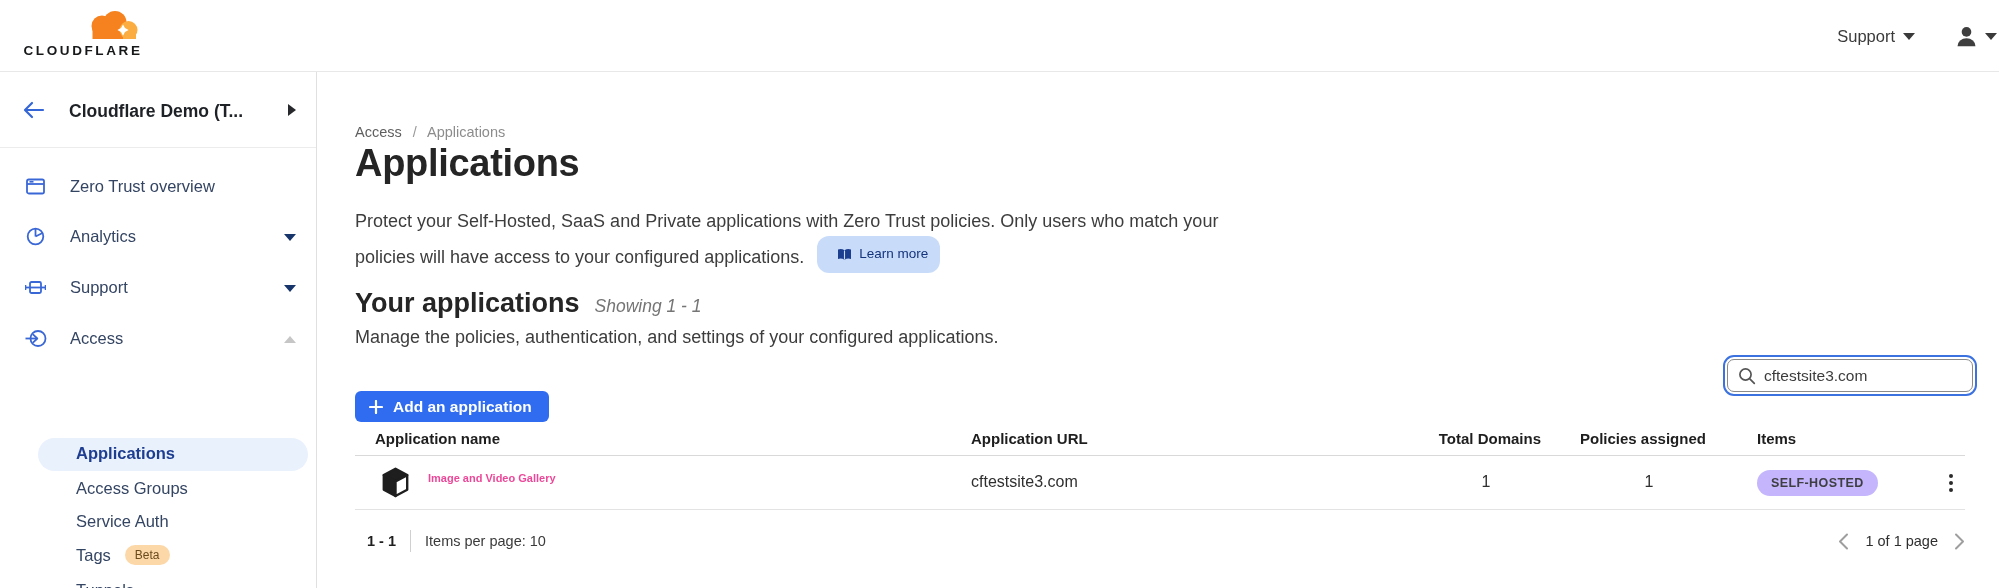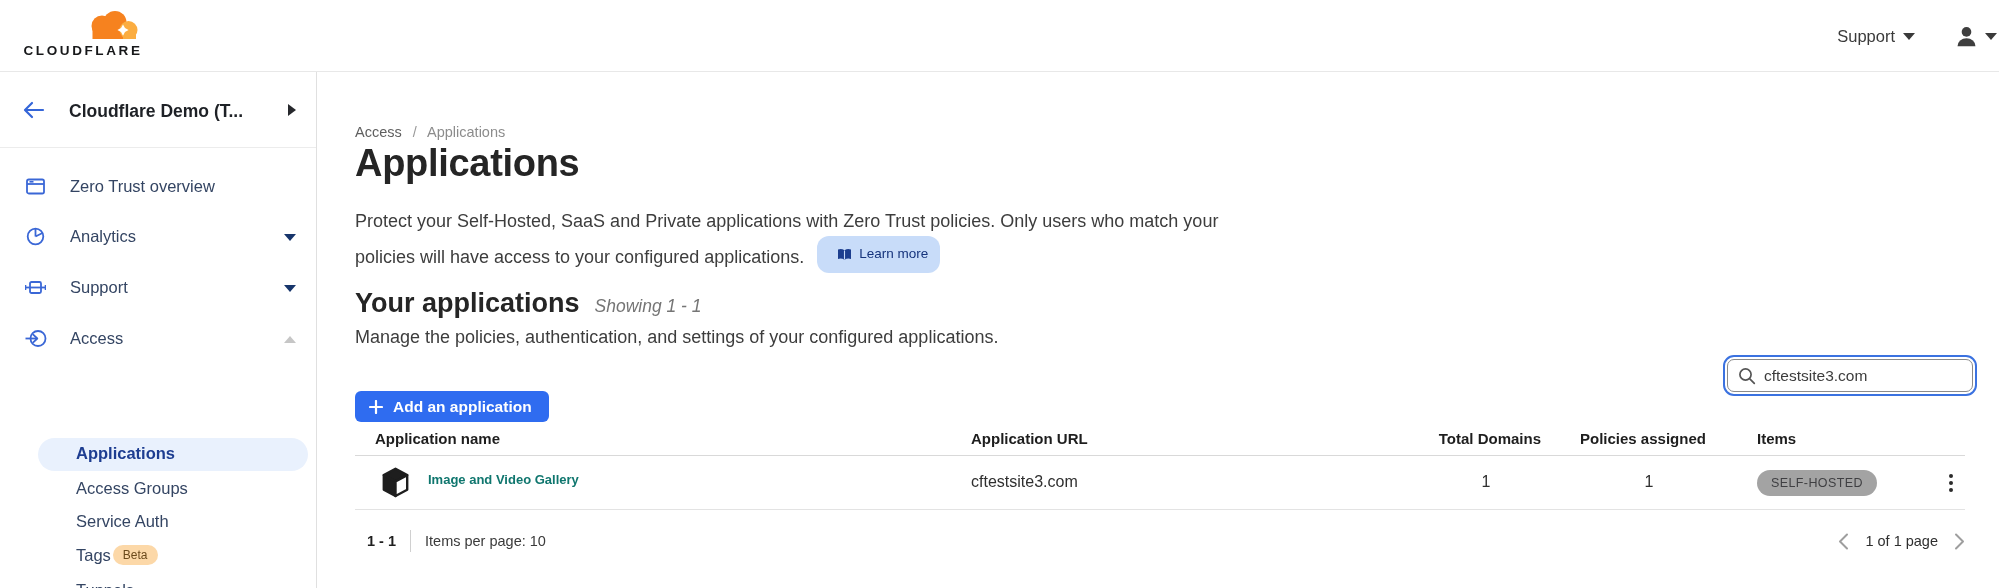--- a/index.html
+++ b/index.html
@@ -40,21 +40,21 @@
                    border-left:6px solid transparent; border-right:6px solid transparent;
                    border-top:7px solid #17356b; }
   .nav-chev-up { position:absolute; left:284px; top:12px; width:0; height:0;
                  border-left:6px solid transparent; border-right:6px solid transparent;
                  border-bottom:7px solid #c6c6c6; }
   .sub-item { position:absolute; left:0; width:317px; height:28px; cursor:pointer; }
   .sub-label { position:absolute; left:76px; top:4px; font-size:16.5px; color:#344563; }
   .pill { position:absolute; left:38px; top:366px; width:270px; height:33px;
           background:#e9f1fd; border-radius:17px; cursor:pointer; }
   .pill .sub-label { left:38px; top:6px; font-weight:700; color:#1d3d91; }
-  .beta { display:inline-block; margin-left:2px; background:#fcd8a8; color:#6b4a1c;
+  .beta { display:inline-block; margin-left:14px; background:#fcd8a8; color:#6b4a1c;
           font-size:12px; font-weight:400; border-radius:11px; padding:3px 10px;
           vertical-align:1px; }
   .tags-row { display:flex; align-items:center; }
 
   
   .crumbs { position:absolute; left:355px; top:124px; font-size:14.5px; color:#5f5f5f;text-align:right; }
   .crumbs .sep { color:#9a9a9a; margin:0 7px; }
   .crumbs .cur { color:#8c8c8c; }
   .page-title { position:absolute; left:355px; top:142px; font-size:38px; font-weight:700;
                 color:#252525; letter-spacing:-0.3px; }
@@ -85,29 +85,29 @@
   .table { position:absolute; left:355px; top:430px; width:1610px; }
   .thead { position:relative; height:26px; border-bottom:1px solid #d9d9d9; }
   .th { position:absolute; top:0; font-size:15px; font-weight:700; color:#1e1e1e; }
   .th-name { left:20px; }
   .th-url { left:616px; }
   .th-domains { left:1020px; width:166px; text-align:right; }
   .th-policies { left:1225px; width:138px; }
   .th-type { left:1402px; }
   .trow { position:relative; height:54px; border-bottom:1px solid #e3e3e3; }
   .app-icon { position:absolute; left:27px; top:11px; }
-  .app-link { position:absolute; left:73px; top:16px; font-size:13px; font-weight:700;
-              color:#0f766e; cursor:pointer; }
+  .app-link { position:absolute; left:73px; top:16px; font-size:11px; font-weight:700;
+              color:#ec4899; cursor:pointer; }
   .cell-url { position:absolute; left:616px; top:17px; font-size:16px; color:#2f2f2f; }
   .cell-domains { position:absolute; left:1076px; width:110px; top:17px; text-align:center;
                   font-size:16px; color:#2f2f2f; }
   .cell-policies { position:absolute; left:1225px; width:138px; top:17px; text-align:center;
                    font-size:16px; color:#2f2f2f; }
-  .type-badge { position:absolute; left:1402px; top:14px; background:#a3a3a3; color:#3f3f42;
-                font-size:12.5px; font-weight:400; letter-spacing:0.4px;
+  .type-badge { position:absolute; left:1402px; top:14px; background:#c4b5fd; color:#3f3f42;
+                font-size:12.5px; font-weight:700; letter-spacing:0.4px;
                 border-radius:13px; padding:6px 14px; }
   .kebab { position:absolute; left:1585px; top:13px; width:22px; height:28px;
            display:flex; flex-direction:column; align-items:center; justify-content:center;
            gap:3px; cursor:pointer; }
   .kebab i { width:4px; height:4px; border-radius:50%; background:#2b2b2b; }
 
   
   .pager { position:absolute; left:355px; top:522px; width:1610px; height:38px; }
   .pager-left { position:absolute; left:12px; top:0; height:38px; display:flex;
                 align-items:center; }

